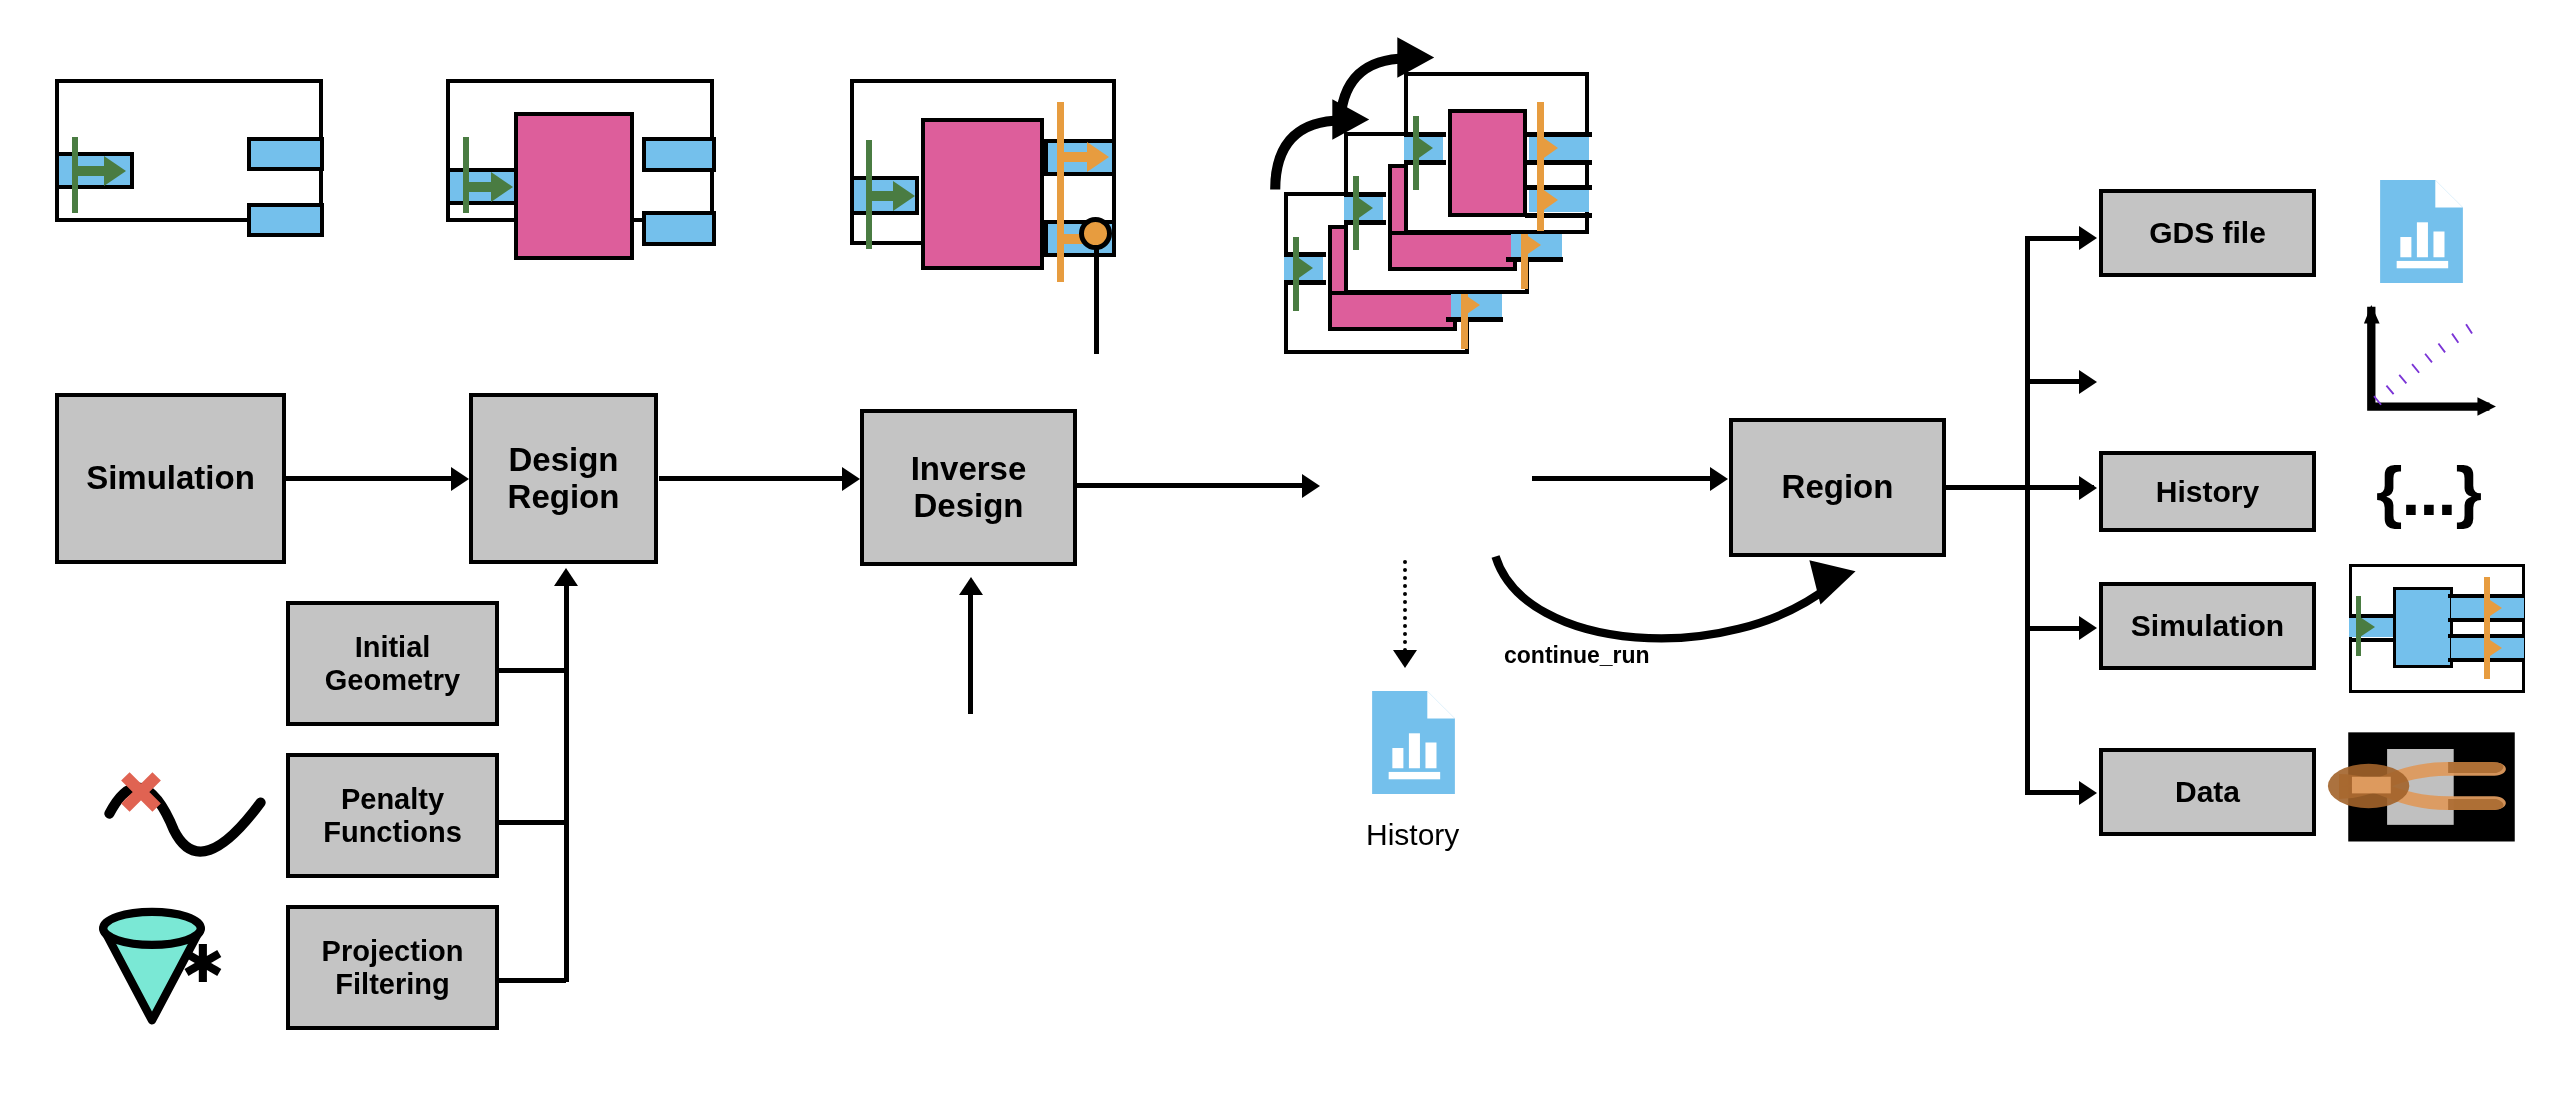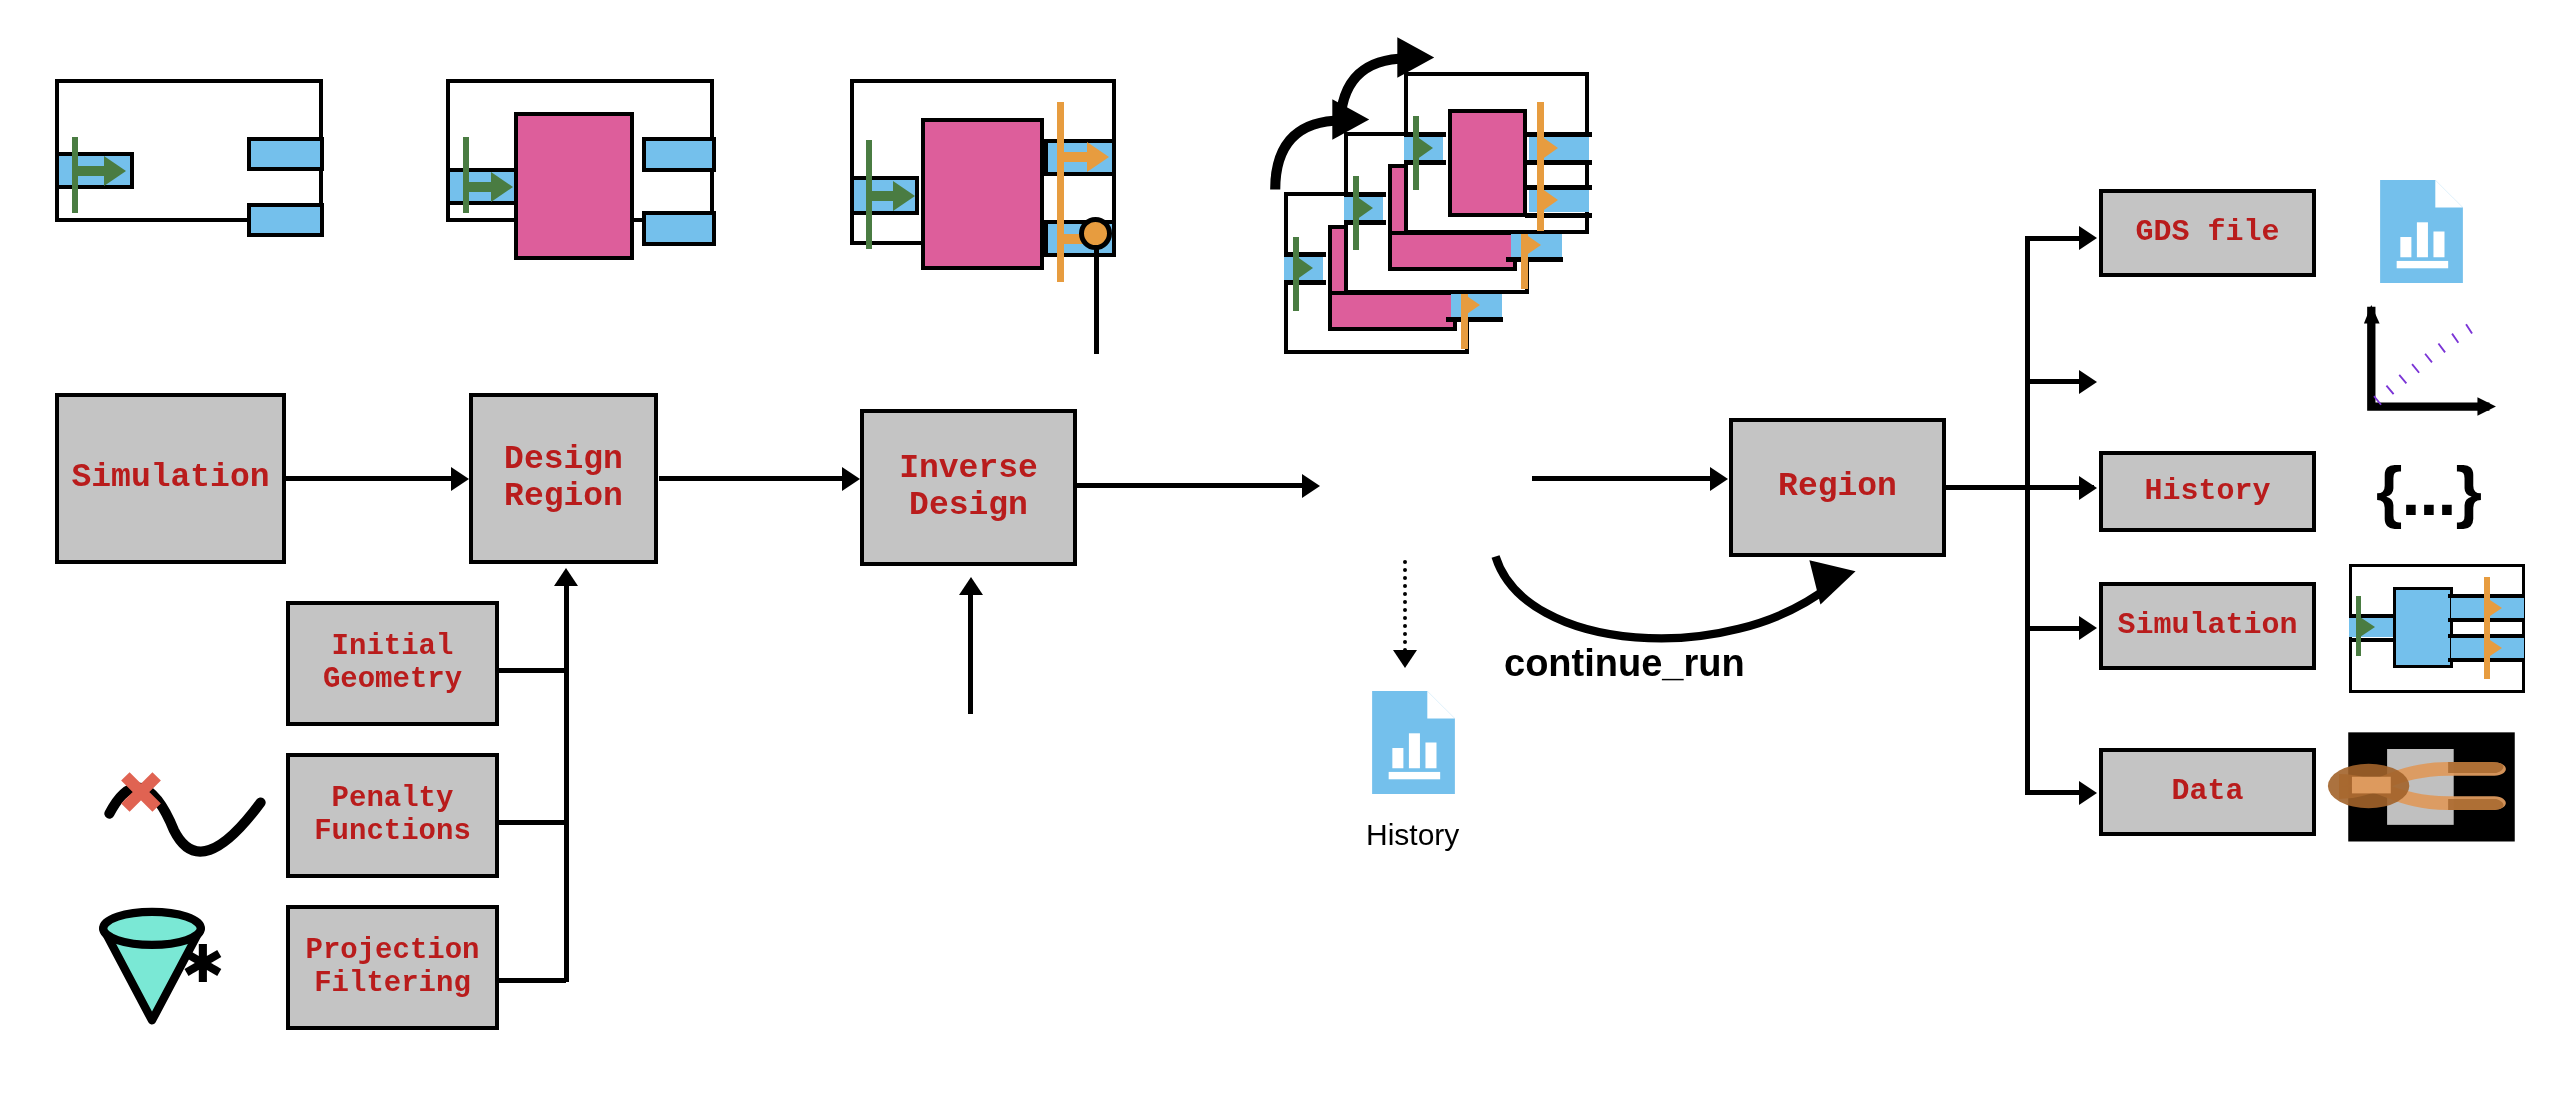--- a/index.html
+++ b/index.html
@@ -3,21 +3,21 @@
 <meta charset="utf-8">
 <style>
   html,body{margin:0;padding:0;background:#fff;}
   body{width:2576px;height:1096px;position:relative;overflow:hidden;
        font-family:"Liberation Sans","DejaVu Sans",sans-serif;}
   #stage{position:absolute;left:0;top:0;width:2576px;height:1096px;}
 
   
   .fbox{position:absolute;background:#c4c4c4;border:4.6px solid #000;
         display:flex;align-items:center;justify-content:center;text-align:center;
-        font-weight:700;color:#b91c1c;line-height:1.12;box-sizing:border-box;font-family:Liberation Mono, monospace;}
+        font-weight:700;color:#000000;line-height:1.12;box-sizing:border-box;}
   .fbox span{display:block;white-space:pre-line;}
 
   
   .ln{position:absolute;background:#000;}
   .hl{height:4.6px;}
   .vl{width:4.6px;}
   .ahead{position:absolute;width:0;height:0;}
   .ar-r{border-top:12px solid transparent;border-bottom:12px solid transparent;border-left:18.5px solid #000;}
   .ar-u{border-left:12px solid transparent;border-right:12px solid transparent;border-bottom:18.5px solid #000;}
   .ar-d{border-left:12px solid transparent;border-right:12px solid transparent;border-top:18.5px solid #000;}
@@ -168,21 +168,21 @@
   <div class="ahead ar-r" style="left:1710px;top:467px;"></div>
 
   <div class="fbox" style="left:1729px;top:418px;width:217px;height:139px;font-size:33px;">
     <span>Region</span>
   </div>
 
   <svg class="svgabs" style="left:1488px;top:551px;width:388px;height:120px;" viewBox="0 0 420 130">
     <path d="M8 6 C40 110, 260 125, 370 38" stroke="#000" stroke-width="9" fill="none"></path>
     <polygon points="348,10 398,22 360,58" fill="#000"></polygon>
   </svg>
-  <div class="lbl" style="left:1504px;top:642px;font-size:38px;text-align:right;">continue_run</div>
+  <div class="lbl" style="left:1504px;top:642px;font-size:23px;text-align:right;">continue_run</div>
 
   <div class="dotline" style="left:1403px;top:560px;height:92px;"></div>
   <div class="ahead ar-d" style="left:1393px;top:650px;"></div>
 
   <svg class="fileicon" style="left:1372px;top:691px;width:83px;height:103px;" viewBox="0 0 90 112">
     <path d="M0 0 H60 L90 30 V112 H0 Z" fill="#74c0ec"></path>
     <path d="M60 0 L90 30 H60 Z" fill="#ffffff"></path>
     <rect x="22" y="62" width="12" height="22" fill="#fff"></rect>
     <rect x="40" y="46" width="12" height="38" fill="#fff"></rect>
     <rect x="58" y="56" width="12" height="28" fill="#fff"></rect>

